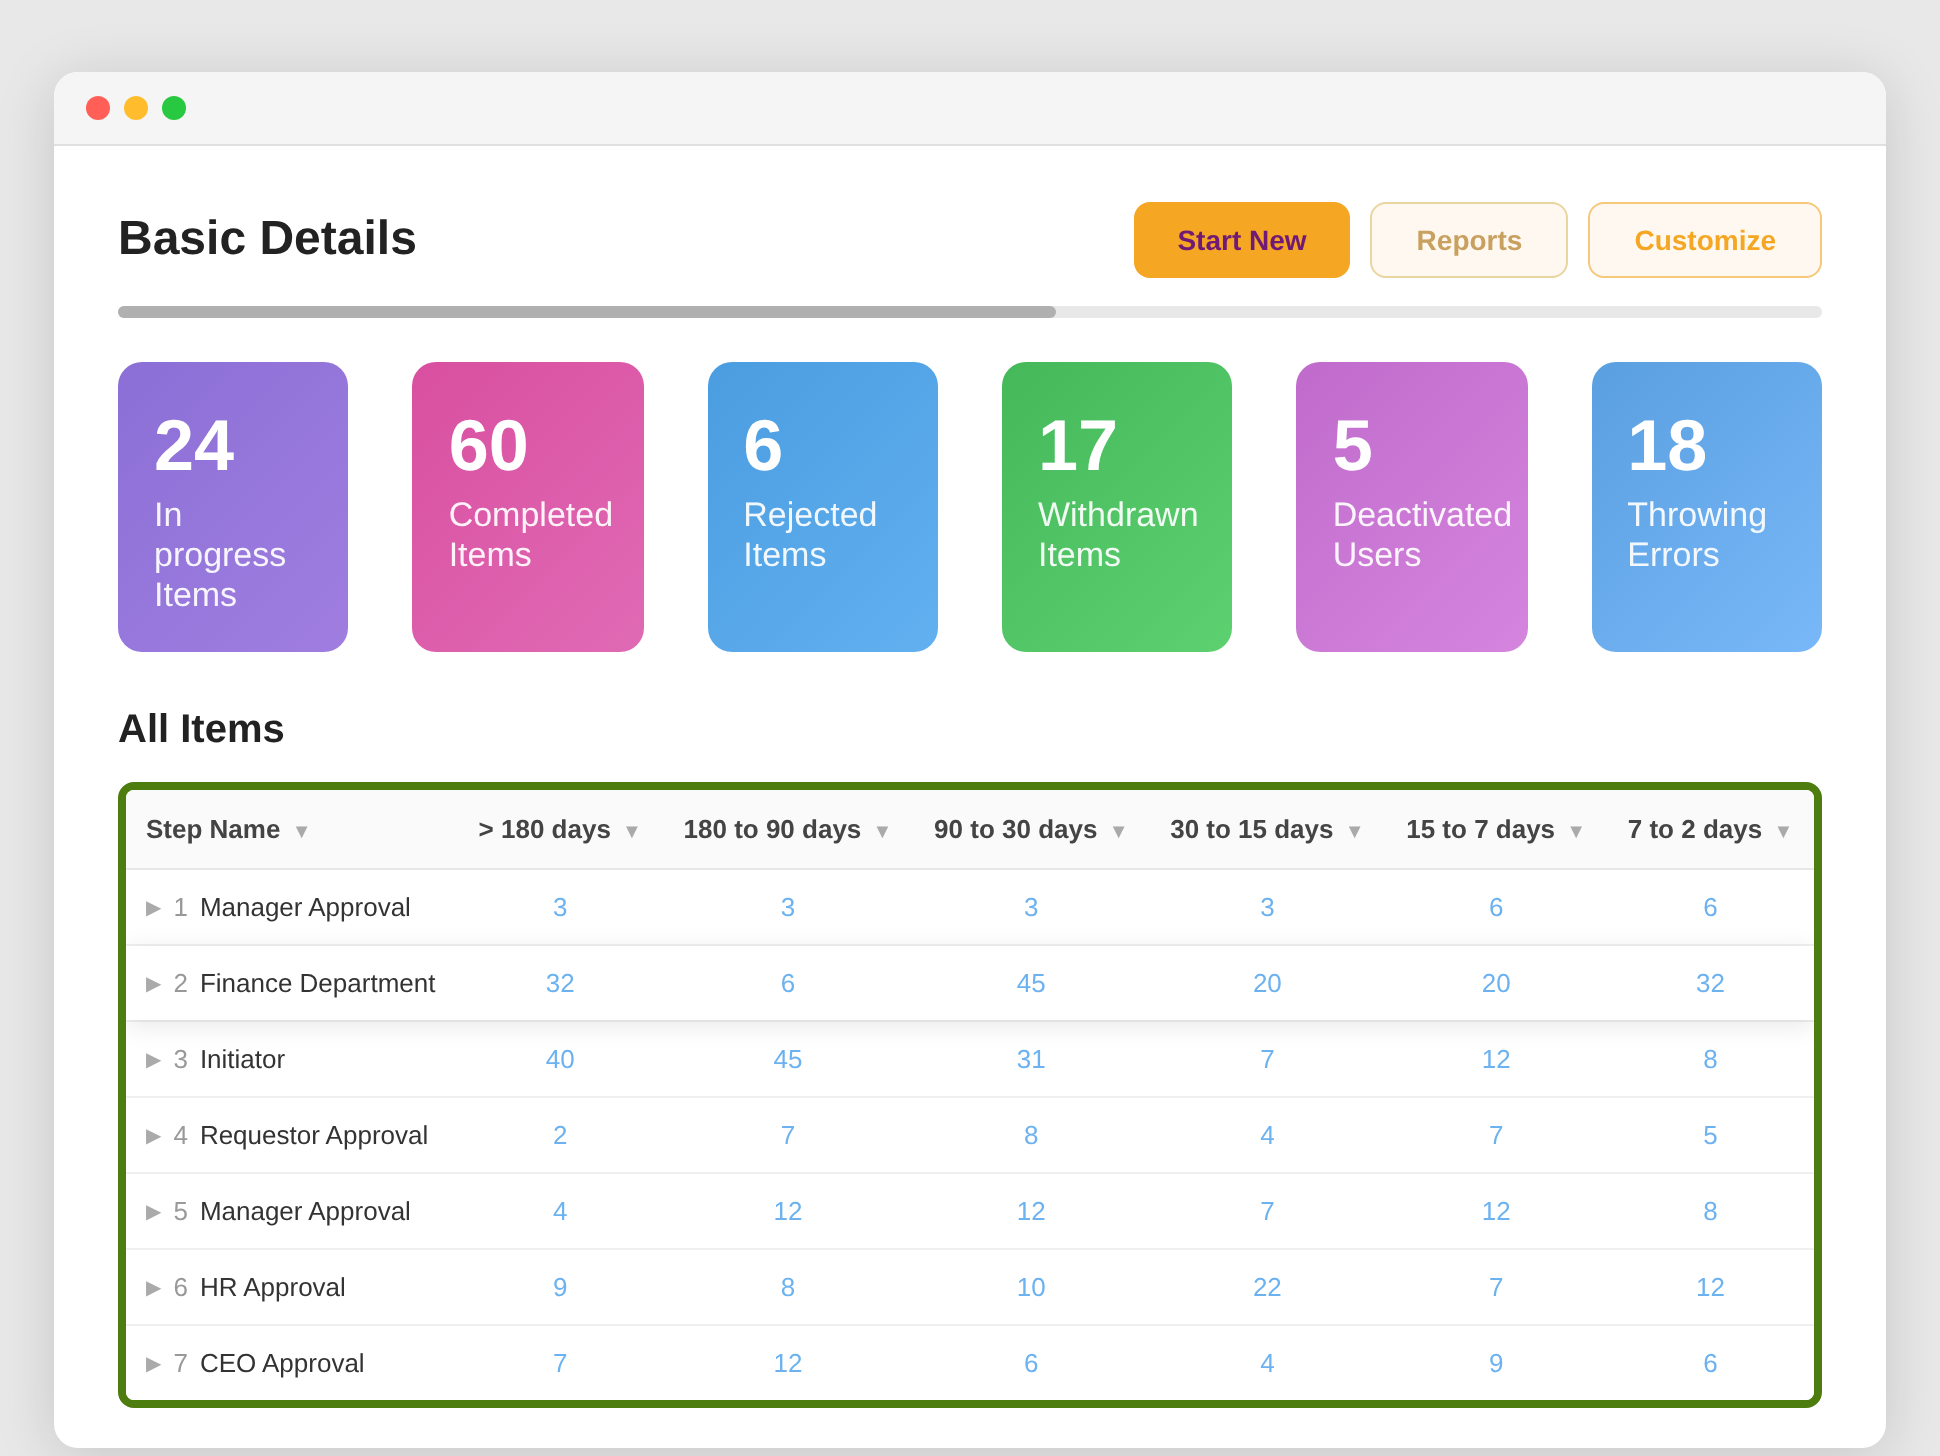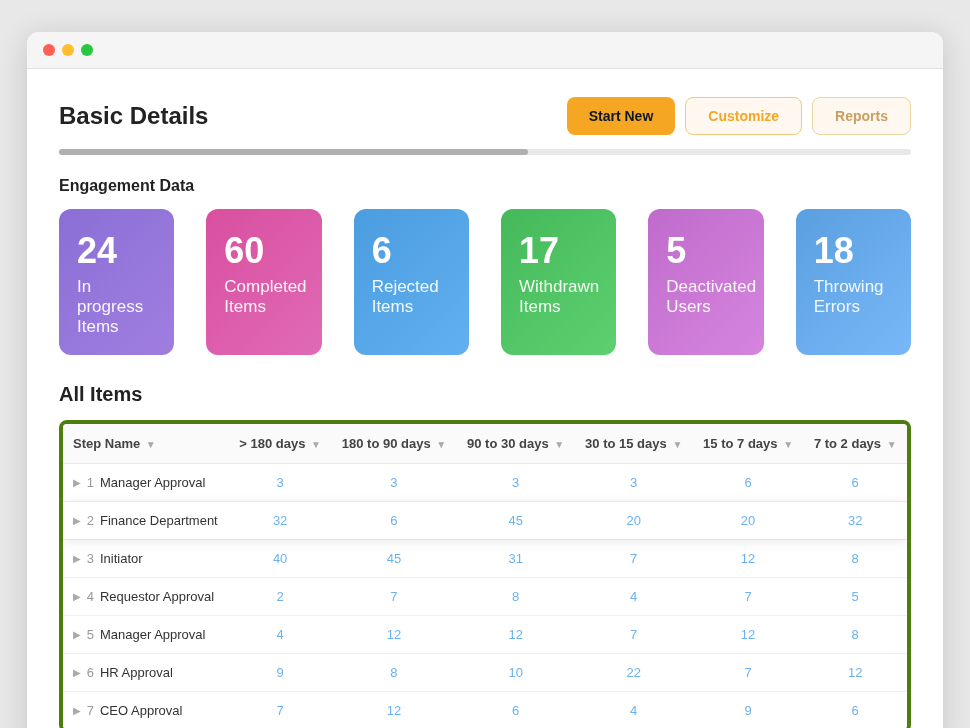--- a/index.html
+++ b/index.html
@@ -52,21 +52,21 @@
     .btn {
       padding: 10px 22px;
       border-radius: 8px;
       font-size: 14px;
       font-weight: 600;
       cursor: pointer;
       border: none;
     }
     .btn-start {
       background: #f5a623;
-      color: #0f172a;
+      color: #701a75;
     }
     .btn-customize {
       background: #fff8f0;
       color: #f5a623;
       border: 1.5px solid #f5c87a;
     }
     .btn-reports {
       background: #fff8f0;
       color: #c8a060;
       border: 1.5px solid #e8d5a0;
@@ -203,30 +203,29 @@
   <div class="titlebar">
     <div class="dot red"></div>
     <div class="dot yellow"></div>
     <div class="dot green"></div>
   </div>
   <div class="content">
     <div class="header-row">
       <h1 class="page-title">Basic Details</h1>
       <div class="header-buttons">
         <button class="btn btn-start">Start New</button>
+        <button class="btn btn-reports">Reports</button>
         <button class="btn btn-customize">Customize</button>
-        <button class="btn btn-reports">Reports</button>
       </div>
     </div>
 
     <div class="progress-bar-wrap">
       <div class="progress-bar-fill"></div>
     </div>
 
-    <div class="section-title">Engagement Data</div>
 
     <div class="engagement-cards">
       <div class="card card-purple">
         <div class="card-number">24</div>
         <div class="card-label">In progress Items</div>
       </div>
       <div class="card card-pink">
         <div class="card-number">60</div>
         <div class="card-label">Completed Items</div>
       </div>

